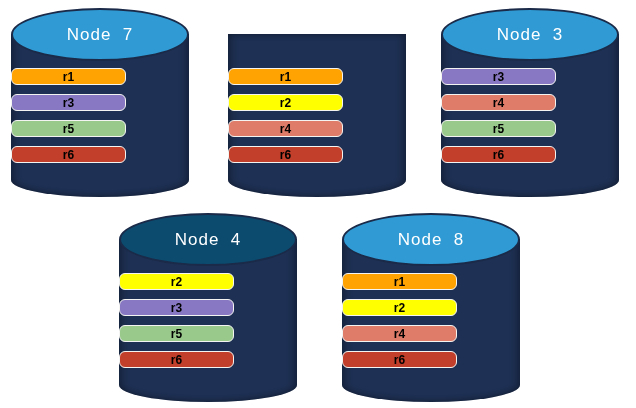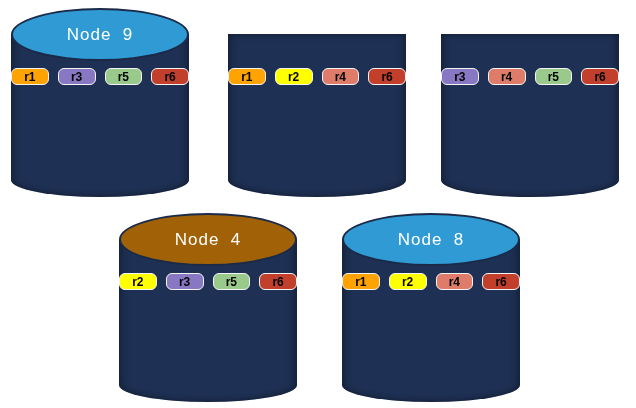--- a/index.html
+++ b/index.html
@@ -46,20 +46,21 @@
     color: #ffffff;
     font-size: 17px;
     font-weight: 400;
     letter-spacing: 1px;
     white-space: pre;
   }
   .bars {
     position: absolute;
     top: 60px; left: 0; right: 0;
     display: flex;
+    flex-direction: column;
     align-items: flex-start;
     gap: 9px;
     z-index: 3;
   }
   .bar {
     box-sizing: border-box;
     width: 115px;
     height: 17px;
     border: 1px solid #f4f4f2;
     border-radius: 6px;
@@ -73,21 +74,21 @@
   }
 </style>
 </head>
 <body>
 
 <div class="canvas">
 
   <div class="cylinder pos-n1">
     <div class="cyl-body" style="background-color: rgb(30, 48, 83);"></div>
     <div class="cyl-top" style="background-color: rgb(47, 154, 211);">
-      <span class="node-label">Node  9</span>
+      <span class="node-label">Node  7</span>
     </div>
     <div class="bars">
       <div class="bar" style="background-color: rgb(255, 163, 3);">r1</div>
       <div class="bar" style="background-color: rgb(136, 120, 195);">r3</div>
       <div class="bar" style="background-color: rgb(153, 202, 140);">r5</div>
       <div class="bar" style="background-color: rgb(194, 64, 43);">r6</div>
     </div>
   </div>
 
   <div class="cylinder pos-n2">
@@ -95,31 +96,34 @@
     <div class="bars">
       <div class="bar" style="background-color: rgb(255, 163, 3);">r1</div>
       <div class="bar" style="background-color: rgb(255, 255, 0);">r2</div>
       <div class="bar" style="background-color: rgb(222, 124, 105);">r4</div>
       <div class="bar" style="background-color: rgb(194, 64, 43);">r6</div>
     </div>
   </div>
 
   <div class="cylinder pos-n3">
     <div class="cyl-body" style="background-color: rgb(30, 48, 83);"></div>
+    <div class="cyl-top" style="background-color: rgb(47, 154, 211);">
+      <span class="node-label">Node  3</span>
+    </div>
     <div class="bars">
       <div class="bar" style="background-color: rgb(136, 120, 195);">r3</div>
       <div class="bar" style="background-color: rgb(222, 124, 105);">r4</div>
       <div class="bar" style="background-color: rgb(153, 202, 140);">r5</div>
       <div class="bar" style="background-color: rgb(194, 64, 43);">r6</div>
     </div>
   </div>
 
   <div class="cylinder pos-n4">
     <div class="cyl-body" style="background-color: rgb(30, 48, 83);"></div>
-    <div class="cyl-top" style="background-color: #a16207; align-items: center;">
+    <div class="cyl-top" style="background-color: #0c4a6e; align-items: center;">
       <span class="node-label">Node  4</span>
     </div>
     <div class="bars">
       <div class="bar" style="background-color: rgb(255, 255, 0);">r2</div>
       <div class="bar" style="background-color: rgb(136, 120, 195);">r3</div>
       <div class="bar" style="background-color: rgb(153, 202, 140);">r5</div>
       <div class="bar" style="background-color: rgb(194, 64, 43);">r6</div>
     </div>
   </div>
 

